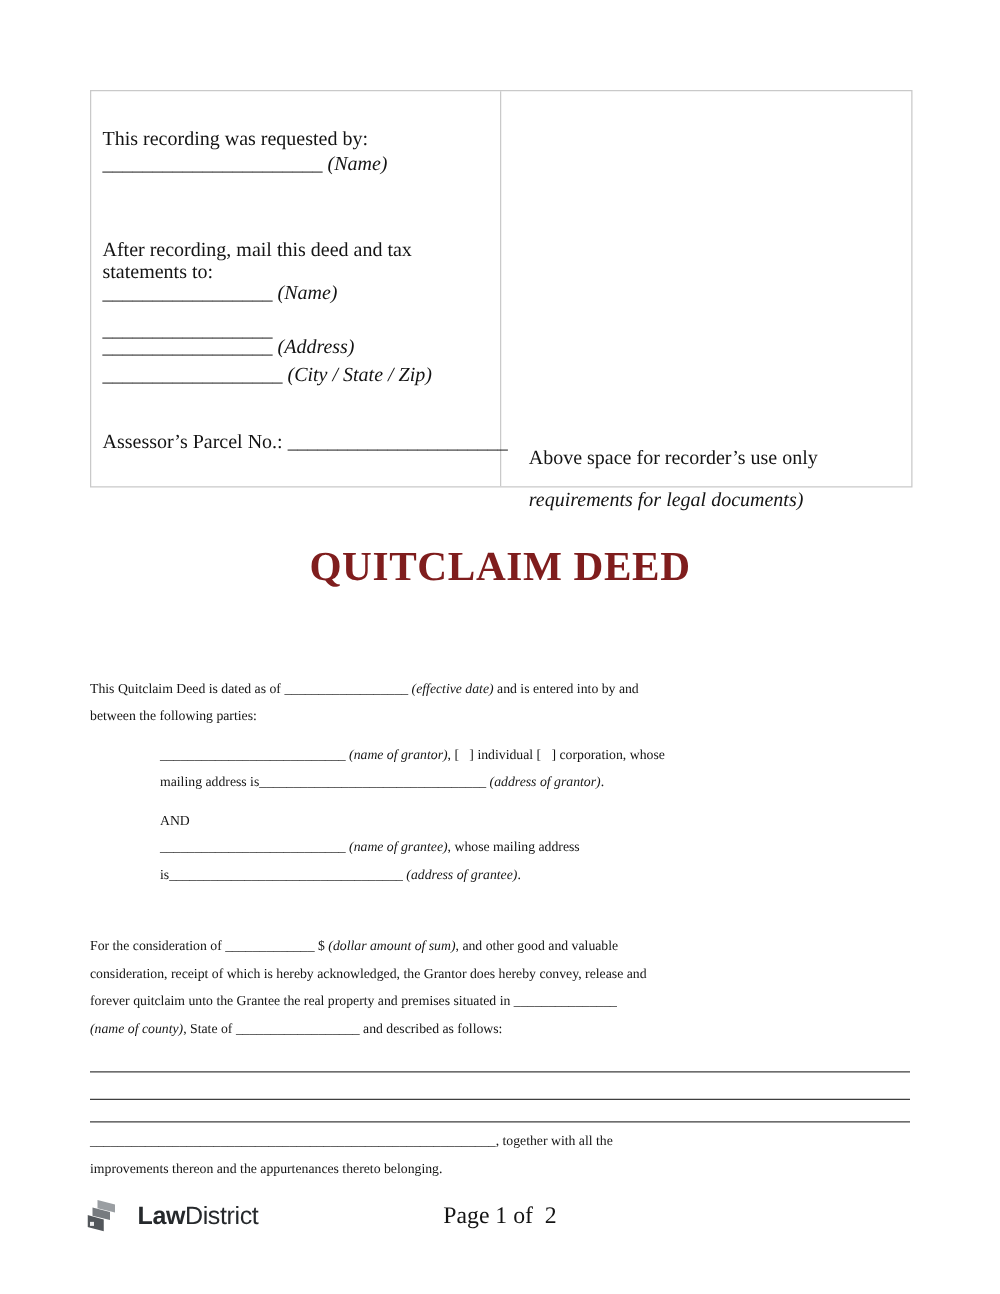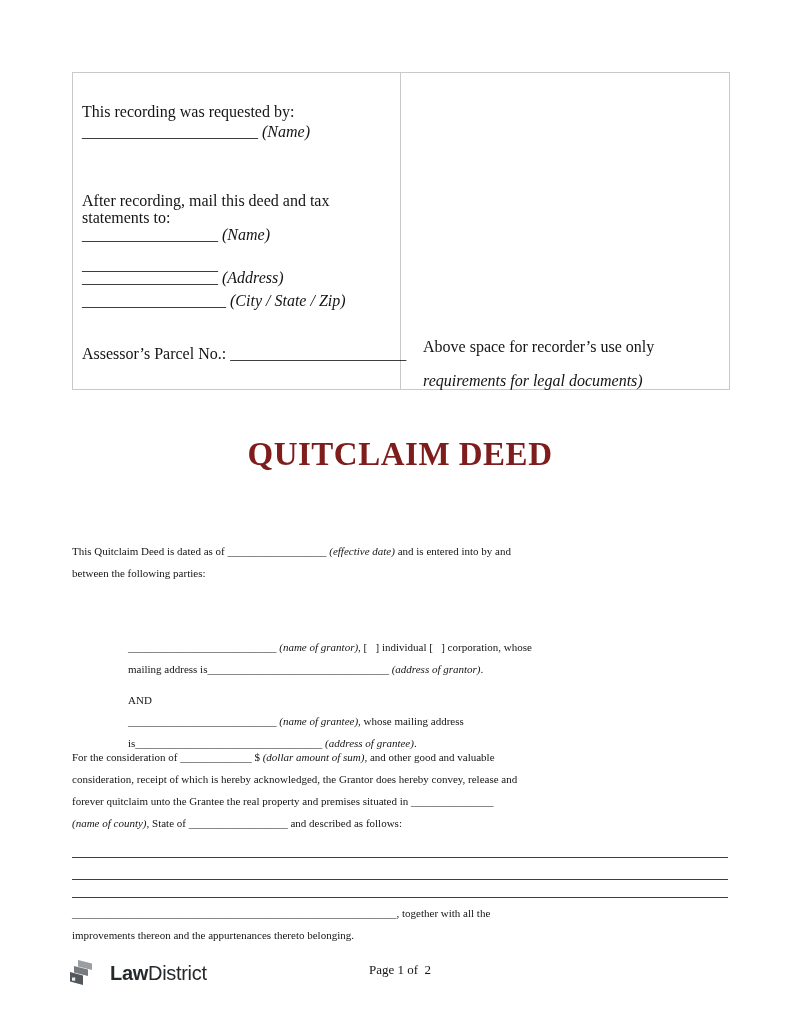--- a/index.html
+++ b/index.html
@@ -18,54 +18,54 @@
     border:1px solid #c9c9c9;
     display:flex;
   }
   .rb-left{width:327px;border-right:1px solid #c9c9c9;position:relative;}
   .rb-right{flex:1;position:relative;}
   .line{
     position:absolute;left:9px;
     font-size:16px;line-height:16px;
     white-space:pre;color:#141414;
   }
-  .rb-right .line{left:22px;}
+  .rb-right .line{left:22px;margin-top:20px;}
   .it{font-style:italic;}
   
   .doc-title{
     position:absolute;top:436px;left:0;width:100%;
     text-align:center;
     font-size:33px;font-weight:bold;letter-spacing:0.5px;
     color:#7f1d1d;
   }
   
   .bline{
     position:absolute;left:72px;
     font-size:11px;line-height:20px;
     white-space:pre;color:#141414;
   }
-  .indent{left:128px;margin-top:43px;}
+  .indent{left:128px;}
   .rule{
     position:absolute;left:72px;width:656px;height:0;
     border-bottom:1.5px solid #3f3f3f;
   }
   
   .brand{
     position:absolute;left:70px;top:960px;
     display:flex;align-items:center;gap:17px;
   }
   .brand-text{
     font-family:"Liberation Sans", sans-serif;
     font-size:20px;letter-spacing:-0.3px;color:#26292c;
     white-space:pre;
   }
   .brand-text .bold{font-weight:700;}
   .page-num{
     position:absolute;top:962px;left:0;width:100%;
-    text-align:center;font-size:13px;white-space:pre;color:#141414;
+    text-align:center;font-size:19px;white-space:pre;color:#141414;
   }
 </style>
 </head>
 <body>
 
 <div class="page">
 
   <div class="recorder-box">
     <div class="rb-left">
       <div class="line" style="top:31px"><span>This recording was requested by:</span></div>

